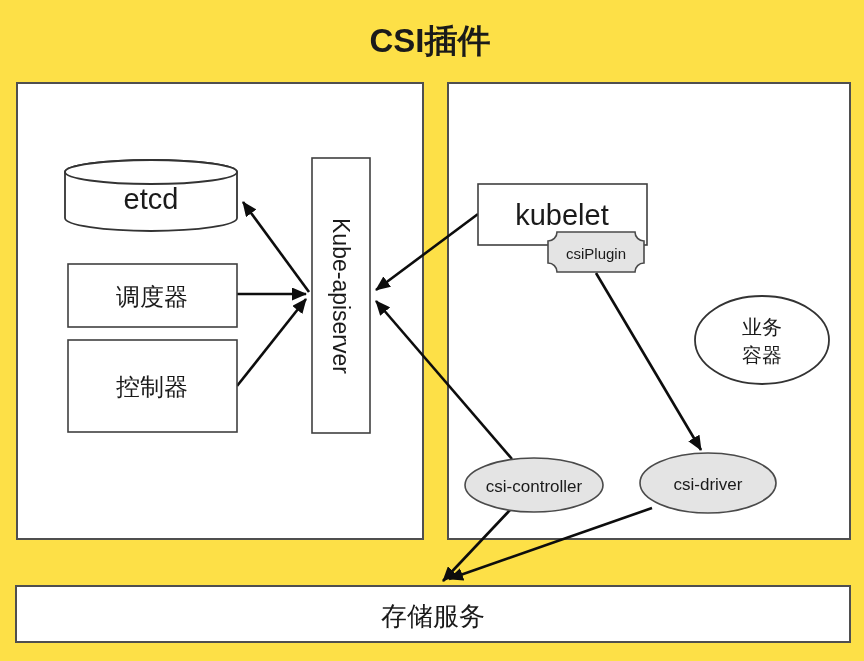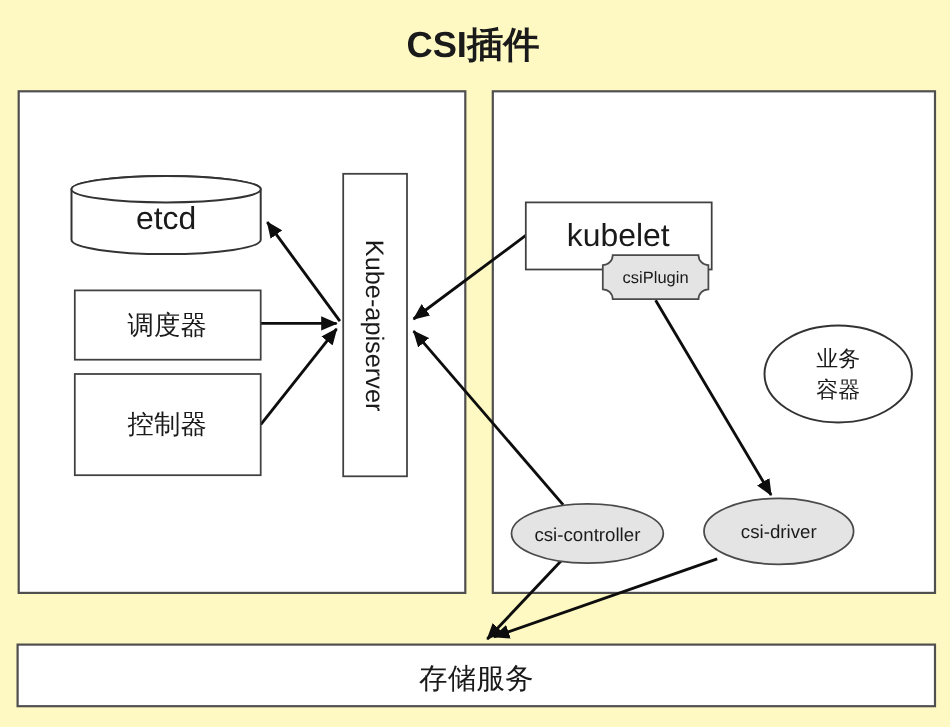--- a/index.html
+++ b/index.html
@@ -1,19 +1,19 @@
 <!DOCTYPE html>
 <html><head>
 <meta charset="utf-8">
 <style>
   html,body{margin:0;padding:0;background:#ffffff;}
   .stage{
     position:relative;
     width:864px;height:661px;
-    background:#fef9c3;
+    background:#fde047;
     font-family:"Liberation Sans", sans-serif;
     overflow:hidden;
   }
   svg{display:block;}
   text{
     fill:#1a1a1a;
     font-family:"Liberation Sans", sans-serif;
   }
   .title-text{font-size:33px;font-weight:600;}
   .node-label-lg{font-size:29px;}

